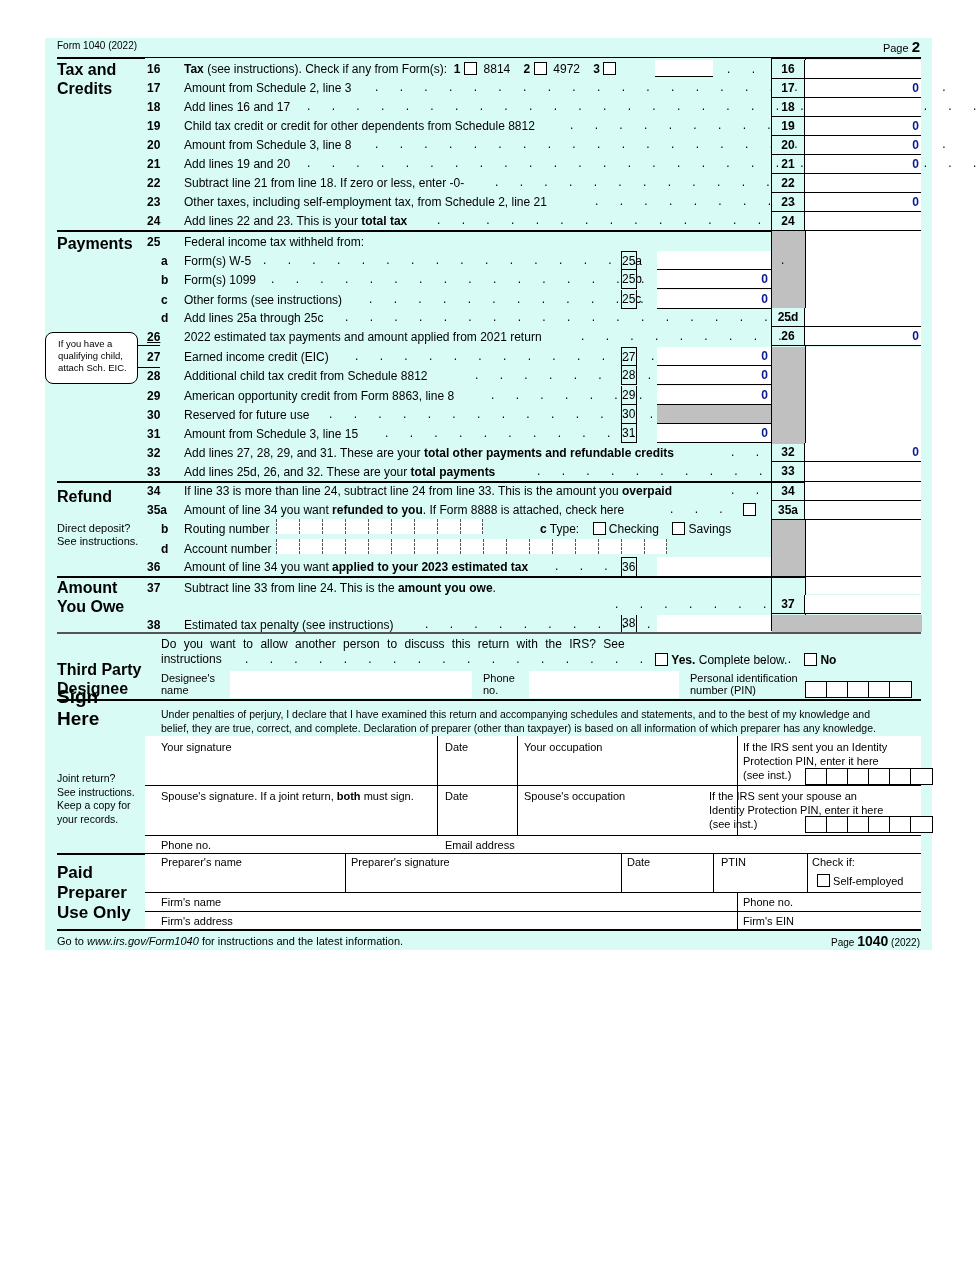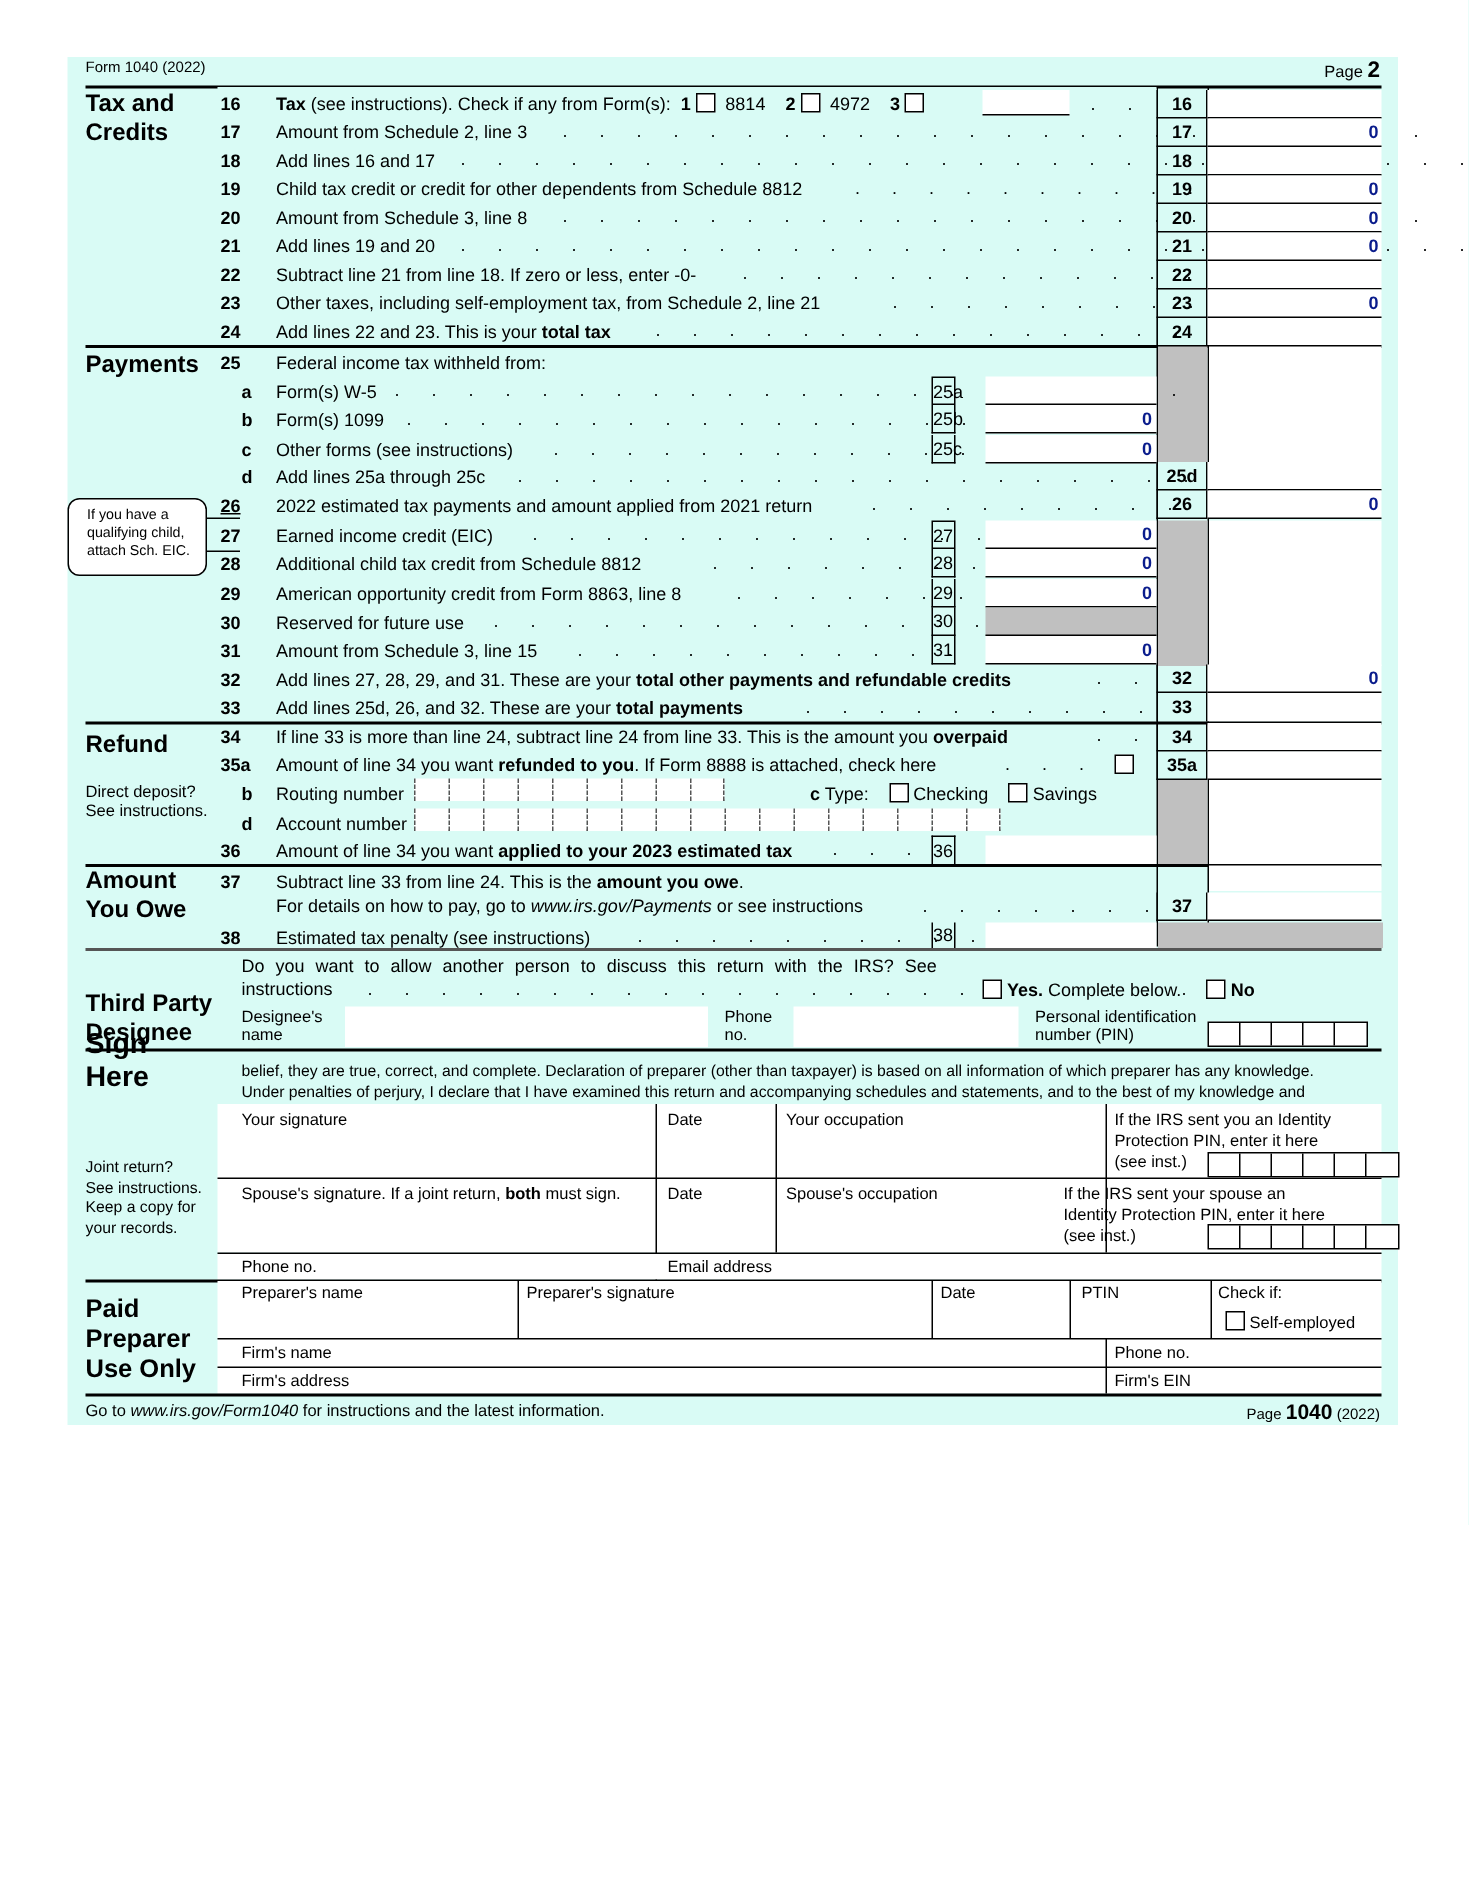--- a/index.html
+++ b/index.html
@@ -253,21 +253,20 @@
   <div class="mid-amt" style="top:519px;height:19px;border-bottom:none"></div>
 
   <div class="hline thick" style="left:12px;top:538px;width:864px"></div>
 
   <div class="sect" style="top:540px">
       <div>Amount</div>
       <div>You Owe</div>
     </div>
   <div class="num" style="top:543px">37</div>
   <div class="txt" style="top:543px"><span>Subtract line 33 from line 24. This is the </span><b>amount you owe</b><span>.</span></div>
-  <div class="txt" style="top:559px"><span>For details on how to pay, go to </span><i>www.irs.gov/Payments</i><span> or see instructions</span></div>
   <div class="dots" style="left:570px;top:559px">. . . . . . . .</div>
   <div class="rcol-label" style="top:557px;height:19px;line-height:19px;border-bottom:1px solid #000">37</div>
   <div class="white" style="left:761px;top:539px;width:115px;height:17px"></div>
   <div class="amt" style="top:557px;height:19px;line-height:19px"></div>
 
   <div class="num" style="top:580px">38</div>
   <div class="txt" style="top:580px">Estimated tax penalty (see instructions)</div>
   <div class="dots" style="left:380px;top:579px">. . . . . . . . . .</div>
   <div class="mid-label" style="top:577px;height:17px;line-height:17px;border-bottom:none">38</div>
   <div class="mid-amt" style="top:577px;height:17px;border-bottom:none"></div>
@@ -312,22 +311,22 @@
       <div>Sign</div>
       <div>Here</div>
     </div>
   <div class="lbl11" style="left:12px;top:734px;line-height:13.5px;font-size:10.5px">
       <div>Joint return?</div>
       <div>See instructions.</div>
       <div>Keep a copy for</div>
       <div>your records.</div>
     </div>
   <div class="lbl11" style="left:116px;top:669px;font-size:10.5px;line-height:14px">
+      <div>Under penalties of perjury, I declare that I have examined this return and accompanying schedules and statements, and to the best of my knowledge and</div>
       <div>belief, they are true, correct, and complete. Declaration of preparer (other than taxpayer) is based on all information of which preparer has any knowledge.</div>
-      <div>Under penalties of perjury, I declare that I have examined this return and accompanying schedules and statements, and to the best of my knowledge and</div>
     </div>
 
   <div class="white" style="left:100px;top:698px;width:776px;height:99px"></div>
   <div class="vline" style="left:392px;top:698px;height:118px"></div>
   <div class="vline" style="left:472px;top:698px;height:99px"></div>
   <div class="vline" style="left:692px;top:698px;height:99px"></div>
   <div class="hline" style="left:100px;top:747px;width:776px"></div>
   <div class="hline" style="left:100px;top:797px;width:776px"></div>
 
   <div class="lbl11" style="left:116px;top:703px">Your signature</div>

